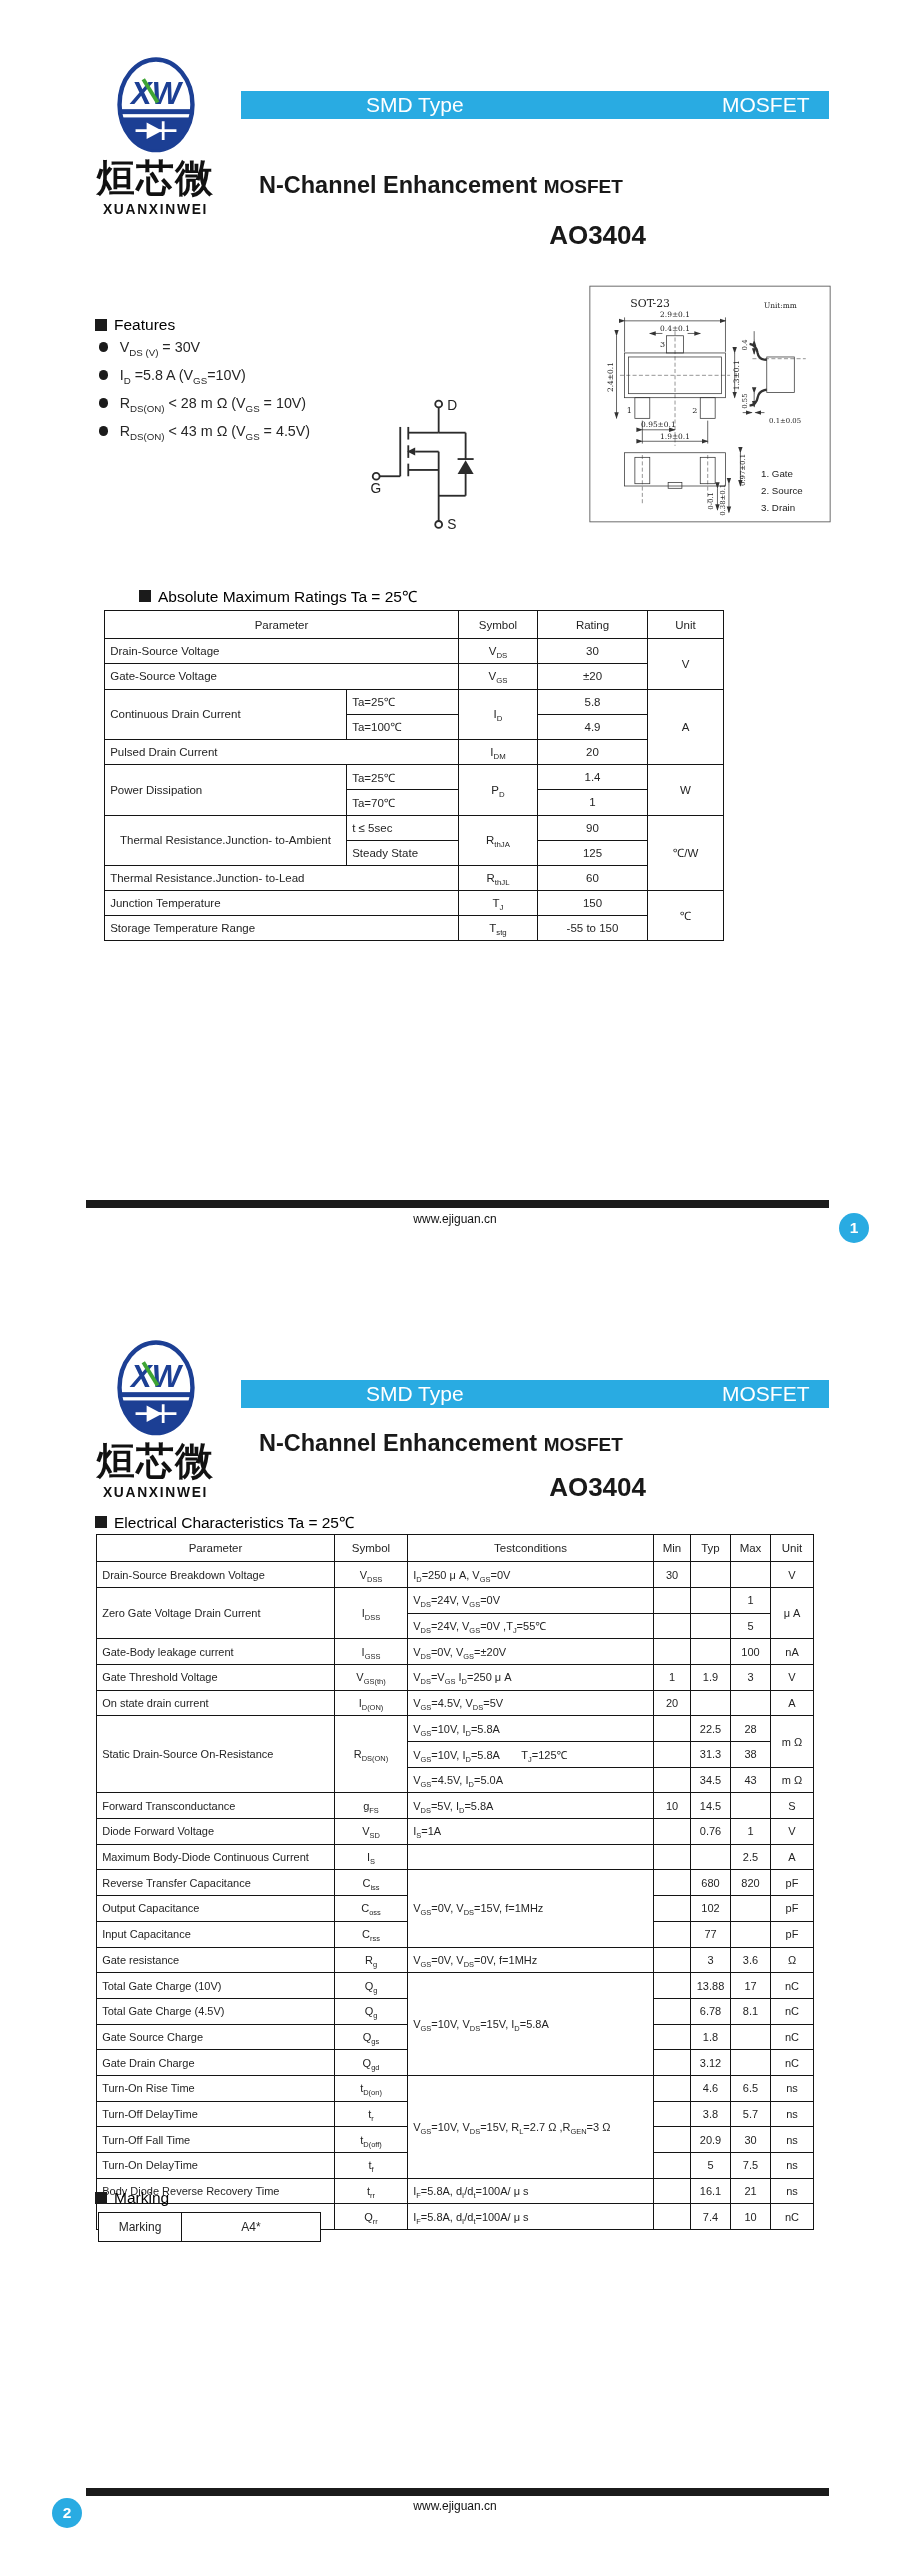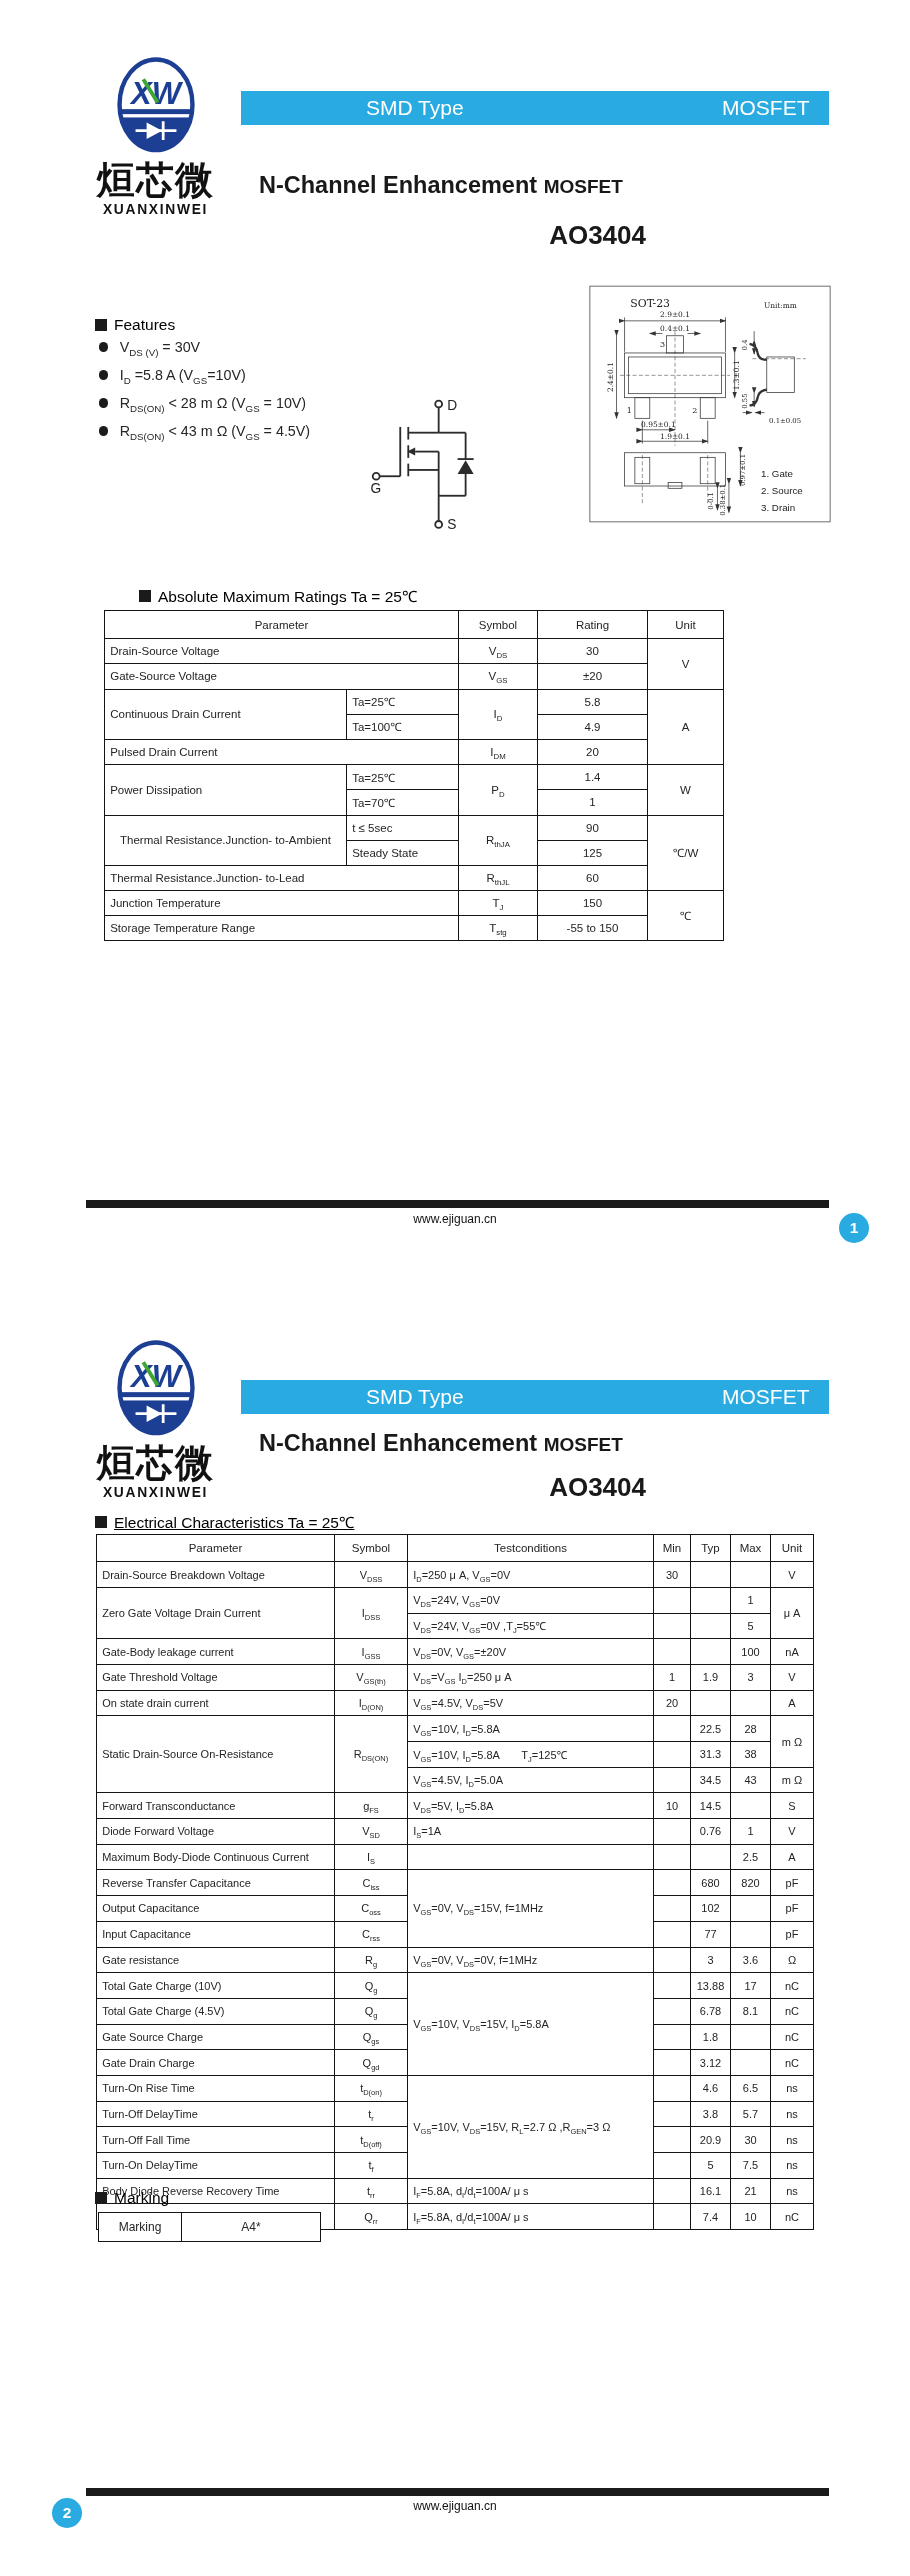--- a/index.html
+++ b/index.html
@@ -3,25 +3,25 @@
 <meta charset="utf-8">
 <style>
   html,body{margin:0;padding:0;background:#e8e8e8;}
   #canvas{position:relative;width:910px;height:2576px;background:#ffffff;
           font-family:"Liberation Sans",sans-serif;color:#1d1d1d;overflow:hidden;}
   .abs{position:absolute;}
   sub{font-size:68%;line-height:0;}
   
   .logo{display:flex;flex-direction:column;align-items:center;width:129px;}
   .logo .zh{font-size:38px;font-weight:900;letter-spacing:1.1px;line-height:1.08;color:#111;
-            font-family:Liberation Sans, sans-serif;white-space:nowrap;}
+            font-family:Liberation Mono, monospace;white-space:nowrap;}
   .logo .en{font-size:13.8px;font-weight:700;letter-spacing:1.7px;color:#111;margin-top:1.1px;white-space:nowrap;}
   
   .cyanbar{display:flex;align-items:center;justify-content:space-between;
-           height:34px;padding:0 19.5px 0 125px;box-sizing:border-box;color:#fff;font-size:21px;}
+           height:28px;padding:0 19.5px 0 125px;box-sizing:border-box;color:#fff;font-size:21px;}
   .titleline{white-space:nowrap;font-weight:700;color:#191919;}
   .titleline .big{font-size:23.5px;}
   .titleline .small{font-size:19px;}
   .partnum{font-size:26px;font-weight:700;text-align:right;color:#191919;}
   
   .sec{display:flex;align-items:center;font-size:15.5px;color:#000000;white-space:nowrap;}
   .sec .sq{width:11.5px;height:11.5px;background:#1b1b1b;margin-right:7.5px;flex:0 0 auto;}
   
   .feat{display:flex;align-items:center;font-size:14.3px;color:#262626;margin-bottom:12px;white-space:nowrap;}
   .feat .dot{width:9.2px;height:9.2px;border-radius:50%;background:#1b1b1b;margin-right:11.5px;flex:0 0 auto;}
@@ -328,21 +328,21 @@
 
   <div class="abs cyanbar" style="left:241px;top:1380px;width:588px;background:#29ABE2;">
     <span>SMD Type</span>
     <span>MOSFET</span>
   </div>
   <div class="abs titleline" style="left:259px;top:1430px;">
     <span class="big">N-Channel Enhancement </span><span class="small">MOSFET</span>
   </div>
   <div class="abs partnum" style="left:259px;top:1472px;width:387px;">AO3404</div>
 
-  <div class="abs sec" style="left:95px;top:1511px;text-decoration:underline;">
+  <div class="abs sec" style="left:95px;top:1511px;">
     <span class="sq"></span>
     <span>Electrical Characteristics Ta = 25℃</span>
   </div>
   <div class="abs dtbl ec" style="left:96px;top:1534px;">
       <table>
         <colgroup>
           <col style="width: 238px;">
           <col style="width: 73px;">
           <col style="width: 246px;">
           <col style="width: 37px;">

